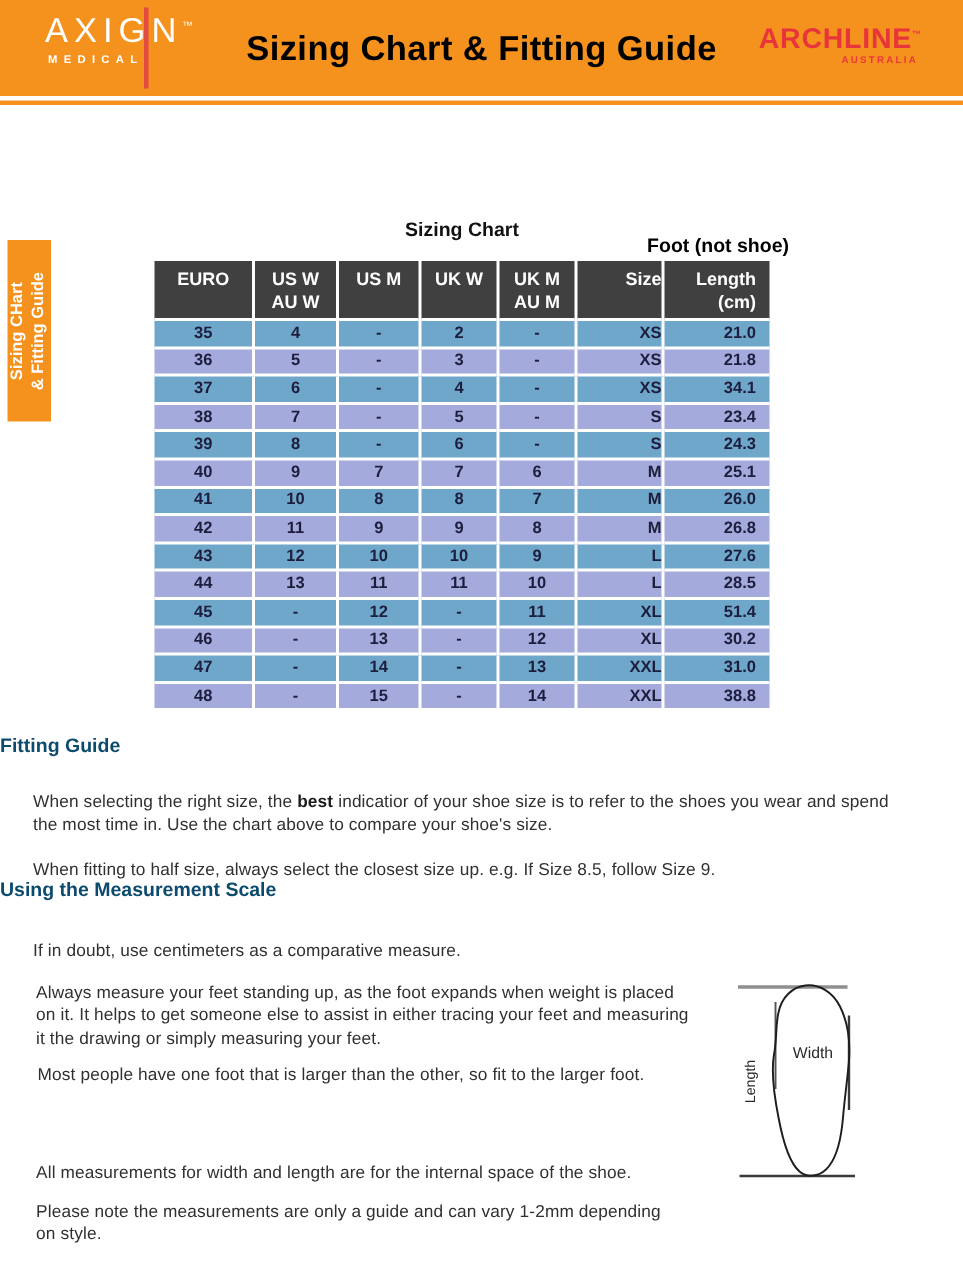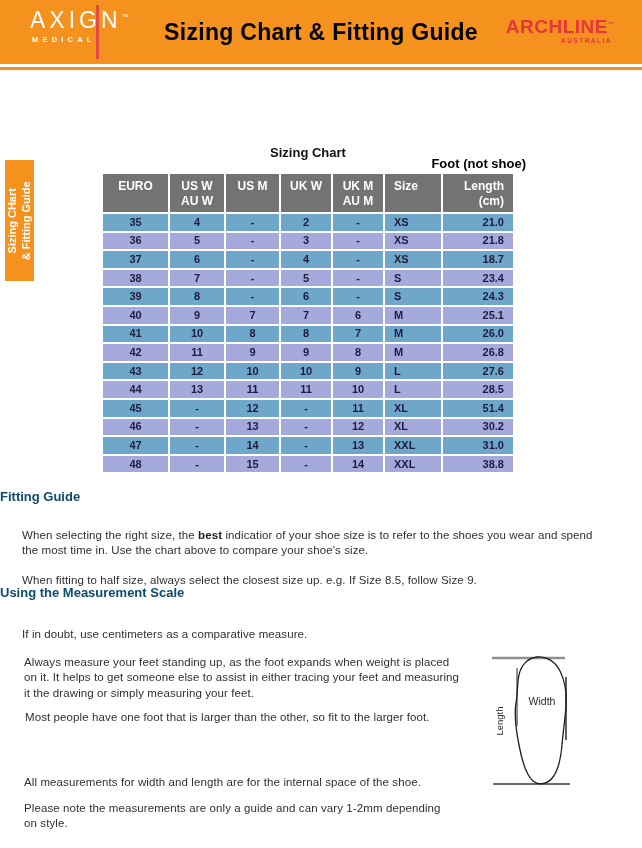--- a/index.html
+++ b/index.html
@@ -27,31 +27,31 @@
   .tab-inner{transform:rotate(-90deg);text-align:center;color:#fff;font-weight:bold;
              font-size:11px;line-height:1.25;white-space:nowrap;}
 
   
   .chart-title{position:absolute;top:145px;left:103px;width:410px;text-align:center;
                font-size:13px;font-weight:bold;color:#111;}
   .foot-label{position:absolute;top:156px;left:0;width:511px;text-align:right;
               font-size:13px;font-weight:bold;color:#000;margin-left:15px;}
   .sizing-table{position:absolute;left:103px;top:174px;width:410px;
                 border-collapse:collapse;table-layout:fixed;}
-  .sizing-table th{background:#737373;color:#fff;font-size:12px;font-weight:bold;
+  .sizing-table th{background:#404040;color:#fff;font-size:12px;font-weight:bold;
                    vertical-align:top;padding:5px 0 3px;line-height:1.25;height:27px;}
   .sizing-table td{font-size:11px;font-weight:bold;color:#1d1d3d;height:16.6px;
                    line-height:1;padding:0;}
   .sizing-table tbody tr:nth-child(odd) td{background:#6FA7CA;}
   .sizing-table tbody tr:nth-child(even) td{background:#A5AADC;}
   .sizing-table th,.sizing-table td{border-right:2px solid #fff;}
   .sizing-table th:last-child,.sizing-table td:last-child{border-right:none;}
   .sizing-table tbody td{border-top:2px solid #fff;}
   .al-c{text-align:center;}
-  .al-l{text-align:left;padding-left:9px !important;}
+  .al-l{text-align:right;padding-left:9px !important;}
   .al-r{text-align:right;padding-right:9px !important;}
 
   
   .section-title{position:absolute;left:0;width:604px;text-align:left;
                  font-size:13px;font-weight:bold;color:#0c4a6e;}
   .body-text{position:absolute;font-size:11.5px;color:#303030;line-height:15.3px;
              white-space:pre-line;letter-spacing:0.1px;margin-top:15px;}
   .body-text b{color:#1c1c1c;}
 
   
@@ -143,21 +143,21 @@
           <td class="al-l">XS</td>
           <td class="al-r">21.8</td>
         </tr>
         <tr>
           <td class="al-c">37</td>
           <td class="al-c">6</td>
           <td class="al-c">-</td>
           <td class="al-c">4</td>
           <td class="al-c">-</td>
           <td class="al-l">XS</td>
-          <td class="al-r">18.7</td>
+          <td class="al-r">34.1</td>
         </tr>
         <tr>
           <td class="al-c">38</td>
           <td class="al-c">7</td>
           <td class="al-c">-</td>
           <td class="al-c">5</td>
           <td class="al-c">-</td>
           <td class="al-l">S</td>
           <td class="al-r">23.4</td>
         </tr>

